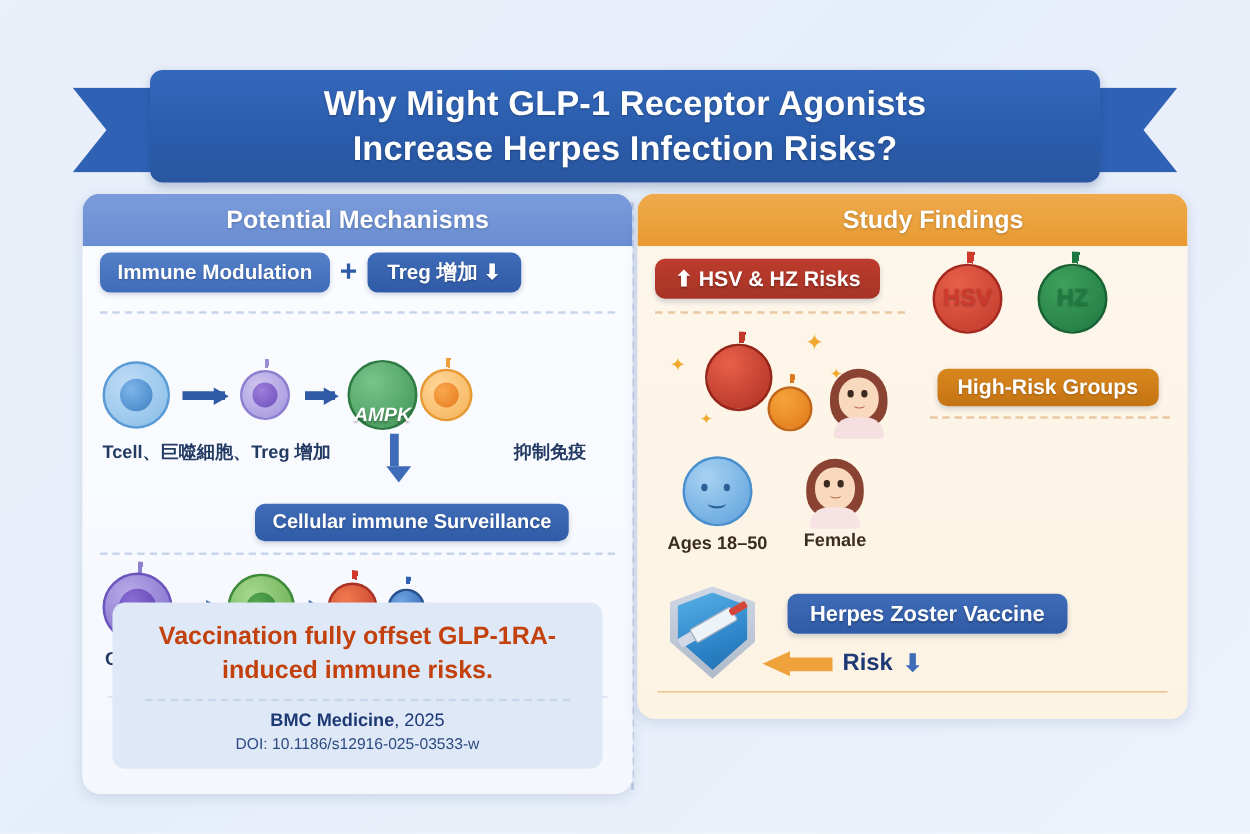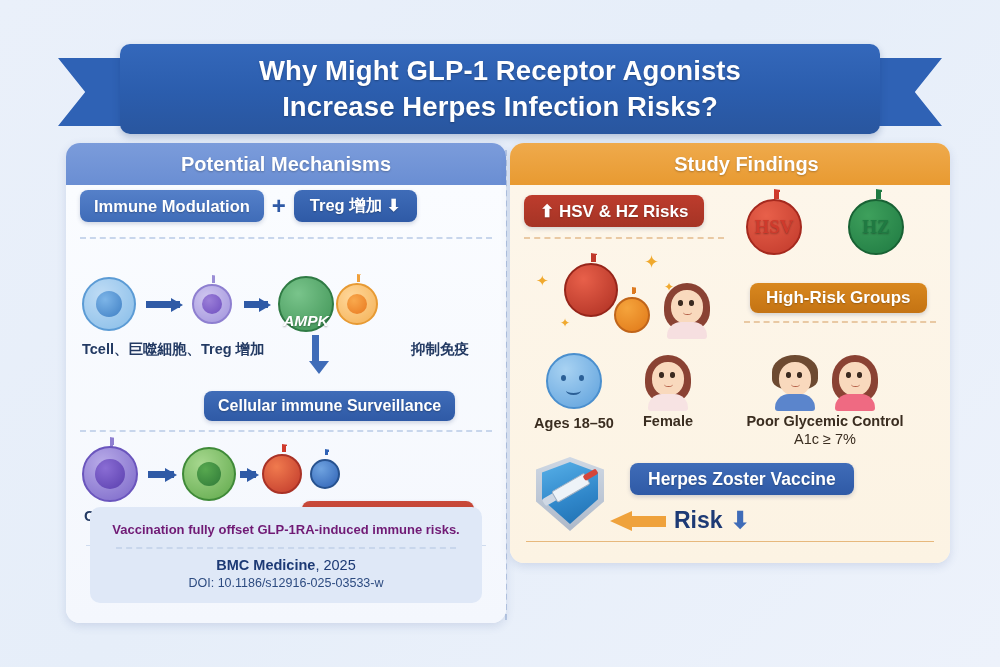--- a/index.html
+++ b/index.html
@@ -2,21 +2,21 @@
 <html><head>
 <meta charset="utf-8">
 <style>
   html,body{margin:0;padding:0;}
   body{
     width:1000px;height:667px;overflow:hidden;
     font-family:"Liberation Sans", sans-serif;
     background:linear-gradient(135deg,#eaf0fa 0%,#e6eef9 45%,#edf2fb 100%);
     position:relative;
   }
-  .stage{position:absolute;inset:0;}
+  .stage{position:absolute;inset:0;margin-top:12px;}
 
   
   .ribbon-wrap{position:absolute;left:0;top:44px;width:1000px;height:96px;}
   .ribbon-tail{position:absolute;top:14px;width:80px;height:68px;background:#2f62b5;}
   .ribbon-tail.left{left:58px;clip-path:polygon(0 0,100% 0,100% 100%,0 100%,34% 50%);}
   .ribbon-tail.right{right:58px;clip-path:polygon(0 0,100% 0,66% 50%,100% 100%,0 100%);}
   .ribbon-fold{position:absolute;top:74px;width:46px;height:16px;background:#1f4b92;}
   .ribbon-fold.l{left:122px;clip-path:polygon(0 0,100% 0,100% 100%,18% 100%);}
   .ribbon-fold.r{right:122px;clip-path:polygon(0 0,100% 0,82% 100%,0 100%);}
   .ribbon-main{
@@ -115,38 +115,38 @@
   .eye.l{left:18px;} .eye.r{left:29px;}
   .mouth{position:absolute;left:23px;top:28px;width:9px;height:5px;
          border-bottom:1.8px solid #b5614a;border-radius:0 0 50% 50%;}
   .body-sh{position:absolute;left:7px;bottom:0;width:40px;height:17px;border-radius:14px 14px 3px 3px;}
 
   .sparkle{position:absolute;color:#f0a92e;font-size:15px;line-height:1;}
 
   
   .citation{position:absolute;left:24px;right:24px;bottom:20px;
             background:#dfe8f7;border-radius:10px;padding:14px 16px 13px;}
-  .cit-lead{color:#701a75;font-size:13px;font-weight:bold;text-align:center;line-height:1.34;}
+  .cit-lead{color:#c2410c;font-size:20px;font-weight:bold;text-align:center;line-height:1.34;}
   .cit-j{color:#1d3a75;font-size:14.5px;text-align:center;margin-top:8px;}
   .cit-j b{font-weight:bold;}
   .cit-doi{color:#2d4b80;font-size:12.5px;text-align:center;margin-top:3px;}
   .demo-label{color:#3a2d20;font-size:14.5px;font-weight:bold;text-align:center;}
   .shield{position:relative;width:68px;height:74px;}
   .shield-b{position:absolute;inset:0;background:linear-gradient(180deg,#cfd8e4 0%,#aeb9c9 100%);
             clip-path:polygon(50% 0,100% 17%,100% 60%,50% 100%,0 60%,0 17%);}
   .shield-i{position:absolute;left:6px;top:5px;right:6px;bottom:7px;
             background:linear-gradient(160deg,#57b0e8 0%,#2f86c9 60%,#1f6fb0 100%);
             clip-path:polygon(50% 0,100% 17%,100% 60%,50% 100%,0 60%,0 17%);}
   .syringe{position:absolute;left:3px;top:22px;width:64px;height:14px;transform:rotate(-30deg);}
   .syr-barrel{position:absolute;left:12px;top:2px;width:36px;height:11px;
               background:#eef3f8;border:1.4px solid #9fb0c4;border-radius:2px;}
   .syr-tip{position:absolute;left:47px;top:4px;width:15px;height:6px;background:#d4453a;border-radius:2px;}
   .syr-plunger{position:absolute;left:0;top:3.5px;width:14px;height:8px;background:#cfd8e4;border-radius:2px;}
 
-  .risk-txt{color:#1d3a75;font-size:23px;font-weight:bold;}
+  .risk-txt{color:#1d3a75;font-size:19px;font-weight:bold;}
 </style>
 </head>
 <body>
 
 <div class="stage">
 
   <div class="ribbon-wrap">
     <div class="ribbon-tail left"></div>
     <div class="ribbon-tail right"></div>
     <div class="ribbon-fold l"></div>
@@ -249,21 +249,21 @@
     </div>
   </div>
 
   <div class="panel" id="right-panel">
     <div class="panel-head">Study Findings</div>
     <div class="panel-body">
 
       <div class="pill pill-darkred" style="position:absolute;left:14px;top:10px;height:32px;padding:0 16px;font-size:17px;">⬆ HSV &amp; HZ Risks</div>
       <div class="dashrule warm" style="position:absolute;left:14px;width:200px;top:52px;"></div>
 
-      <div style="position:absolute;left:236px;top:14px;display:flex;gap:46px;font-family:Liberation Serif, serif;">
+      <div style="position:absolute;left:236px;top:14px;display:flex;gap:28px;">
         <div class="virus" style="color:#cf3a2c;width:56px;height:56px;font-size:19px;">
           <div class="spikes"></div>
           <div class="core" style="background:radial-gradient(circle at 35% 28%,#e8604a,#c0392b);border:2px solid #a5291e;"></div>
           <span class="vlabel">HSV</span>
         </div>
         <div class="virus" style="color:#1f7a42;width:56px;height:56px;font-size:19px;">
           <div class="spikes"></div>
           <div class="core" style="background:radial-gradient(circle at 35% 28%,#3ea05c,#1f7a42);border:2px solid #186234;"></div>
           <span class="vlabel">HZ</span>
         </div>
@@ -309,42 +309,20 @@
           <div class="person" style="margin:0 auto 2px;">
             <div class="hair" style="background:#8a4233;"></div>
             <div class="face"></div>
             <div class="eye l"></div>
               <div class="eye r"></div>
             <div class="mouth"></div>
             <div class="body-sh" style="background:#f7e3e3;"></div>
           </div>
           <div class="demo-label">Female</div>
         </div>
-        <div style="flex:1;text-align:center;">
-          <div style="display:flex;justify-content:center;gap:6px;margin-bottom:2px;">
-            <div class="person">
-              <div class="hair" style="background:#6d4a31;height:34px;border-radius:50% 50% 30% 30%;"></div>
-              <div class="face"></div>
-              <div class="eye l"></div>
-                <div class="eye r"></div>
-              <div class="mouth"></div>
-              <div class="body-sh" style="background:#5b85cc;"></div>
-            </div>
-            <div class="person">
-              <div class="hair" style="background:#8a4233;"></div>
-              <div class="face"></div>
-              <div class="eye l"></div>
-                <div class="eye r"></div>
-              <div class="mouth"></div>
-              <div class="body-sh" style="background:#ef6a82;"></div>
-            </div>
-          </div>
-          <div class="demo-label">Poor Glycemic Control</div>
-          <div class="demo-label" style="font-weight:normal;margin-top:2px;">A1c ≥ 7%</div>
-        </div>
       </div>
 
       <div class="shield" style="position:absolute;left:26px;top:272px;">
         <div class="shield-b"></div>
         <div class="shield-i"></div>
         <div class="syringe">
           <div class="syr-plunger"></div>
           <div class="syr-barrel"></div>
           <div class="syr-tip"></div>
         </div>

